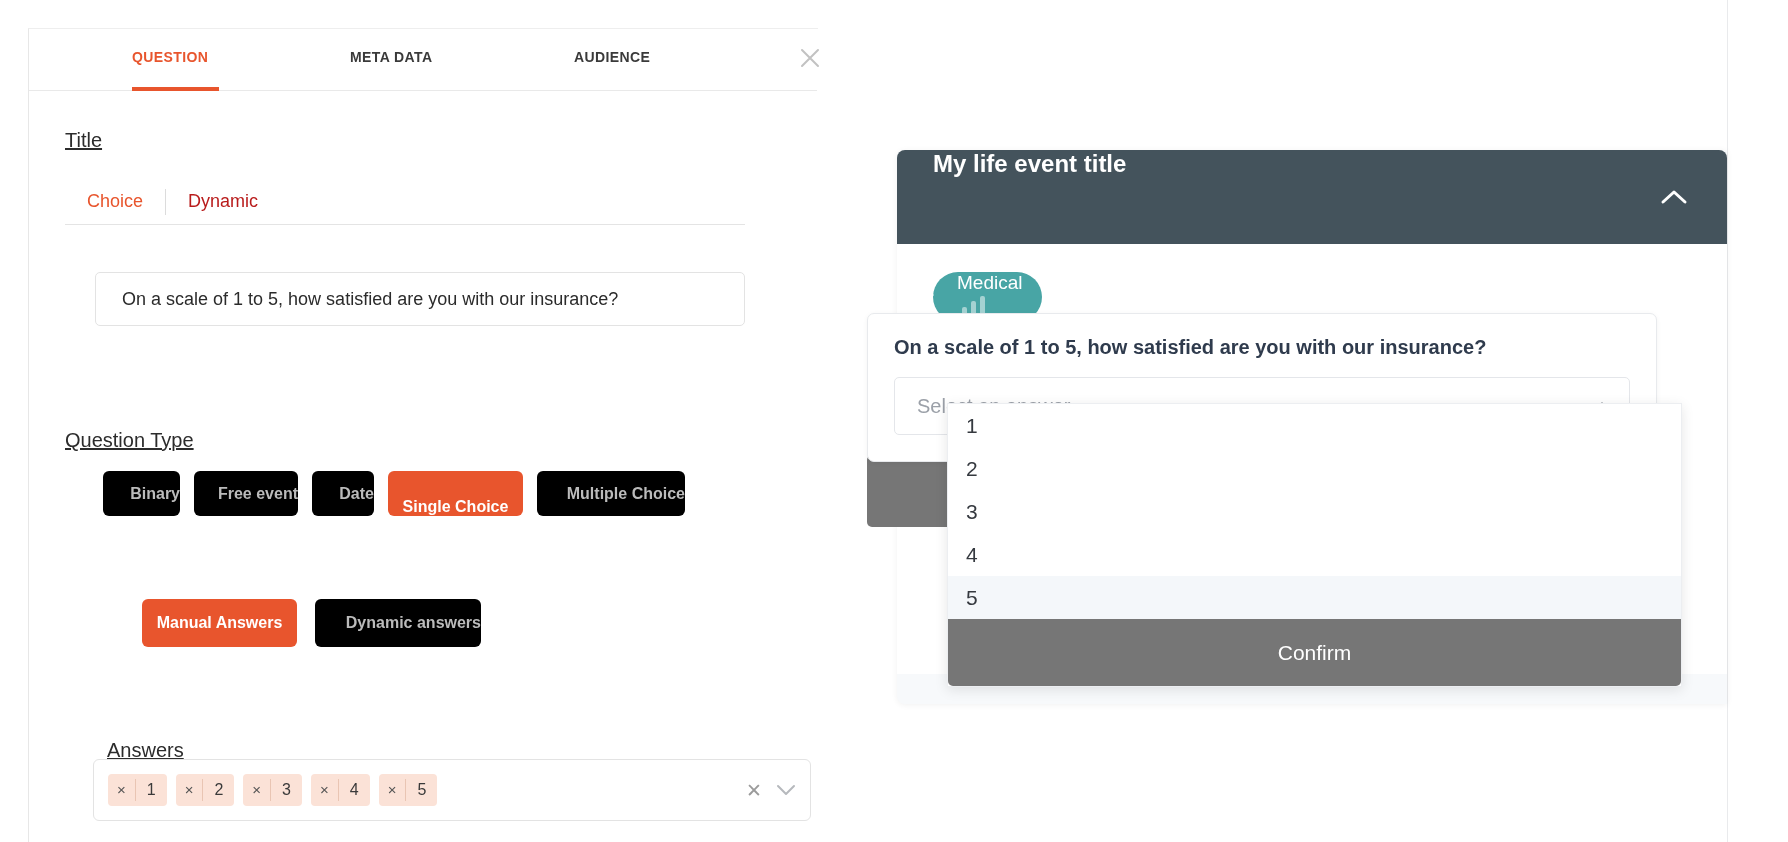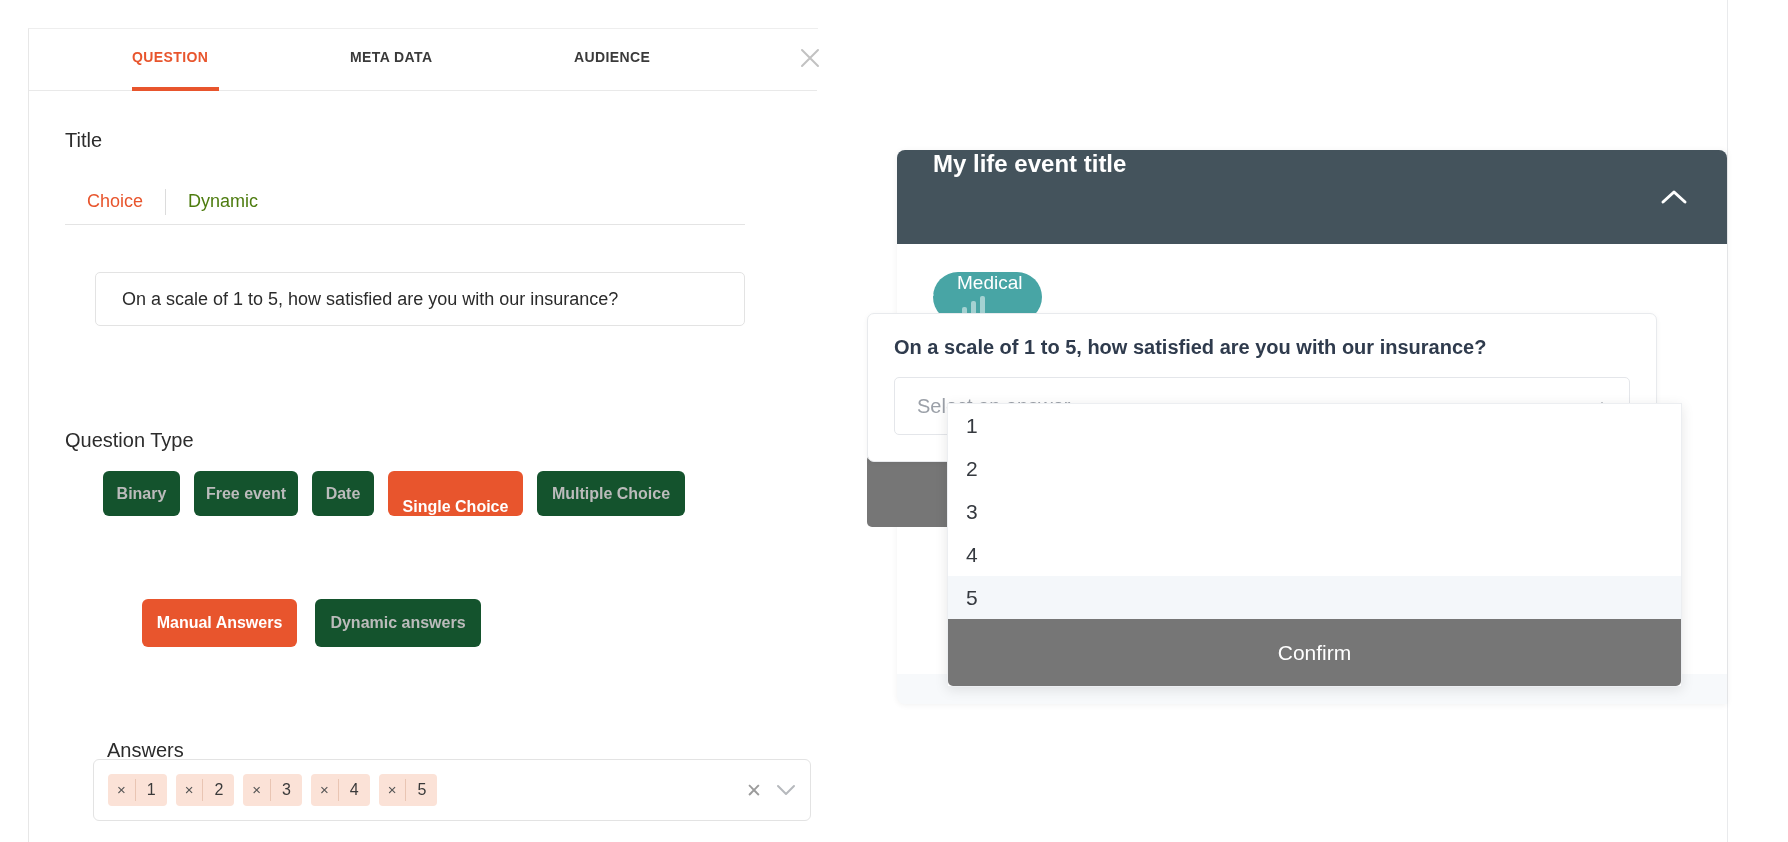--- a/index.html
+++ b/index.html
@@ -38,33 +38,33 @@
     bottom: -1px;
   }
   .close-x {
     position: absolute; top: 14px; left: 764px;
     width: 34px; height: 34px;
     color: #c2c2c2; font-size: 28px; line-height: 34px;
     text-align: center; cursor: pointer; font-weight: 300;
   }
 
   .section-label {
-    font-size: 20px; color: #2c2c2c; font-weight: normal;
+    font-size: 20px; color: #2c2c2c; font-weight: normal; text-decoration: underline;
   }
 
   .title-label { position: absolute; left: 36px; top: 100px; }
 
   .title-toggle {
     position: absolute; left: 36px; top: 150px;
     width: 680px; height: 46px;
     border-bottom: 1px solid #e4e4e4;
     display: flex; align-items: center;
   }
   .toggle-opt {
-    font-size: 18px; color: #4d7c0f; cursor: pointer;
+    font-size: 18px; color: #b91c1c; cursor: pointer;
     padding: 0 22px;
   }
   .toggle-opt.active { color: #e8552d; }
   .toggle-sep { width: 1px; height: 26px; background: #dcdcdc; }
 
   .title-input {
     position: absolute; left: 66px; top: 243px;
     width: 650px; height: 54px;
     border: 1px solid #e3e3e3; border-radius: 5px;
     background: #fff;
@@ -75,21 +75,21 @@
 
   .qtype-label { position: absolute; left: 36px; top: 400px; }
 
   .pill-row { position: absolute; display: flex; align-items: center; }
   .pill {
     height: 45px; border-radius: 6px;
     display: flex; align-items: center; justify-content: center;
     font-size: 16px; font-weight: bold;
     cursor: pointer; white-space: nowrap;
   }
-  .pill.muted { background: #14532d; color: #bbbbbb; }
+  .pill.muted { background: #000000; color: #bbbbbb; justify-content: flex-end; }
   .pill.active { background: #e8552d; color: #ffffff; }
 
   .qtype-row { left: 74px; top: 442px; gap: 14px; }
   .mode-row  { left: 72px; top: 570px; gap: 18px; }
 
   .answers-label { position: absolute; left: 78px; top: 690px; margin-top: 20px; }
 
   .answers-box {
     position: absolute; left: 64px; top: 730px;
     width: 718px; height: 62px;

